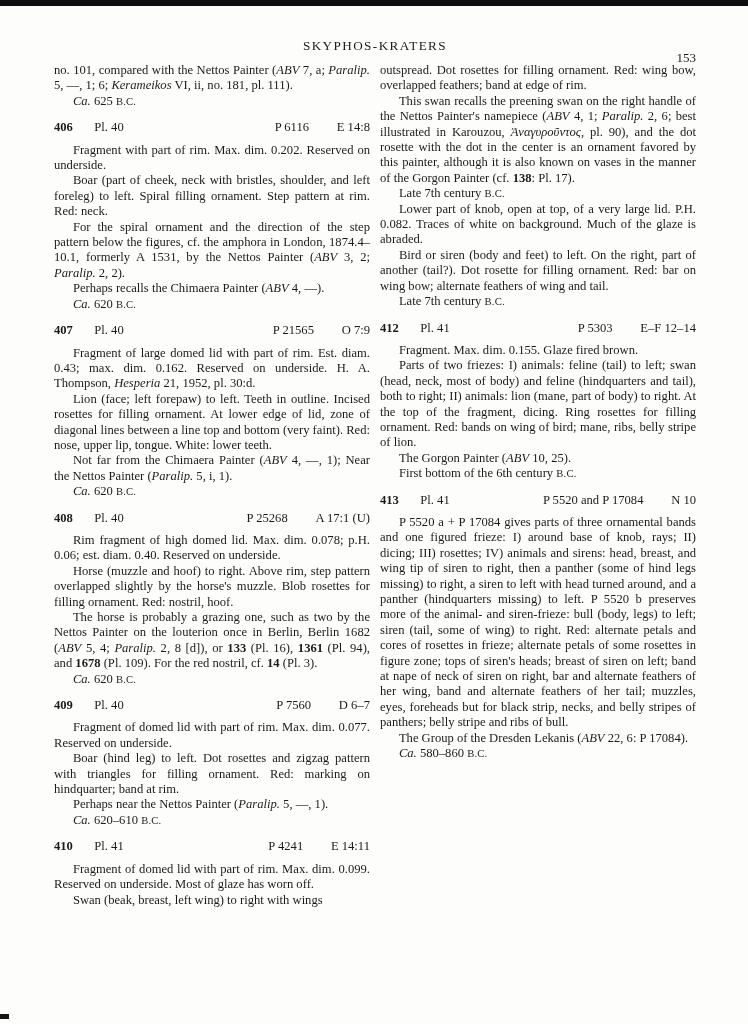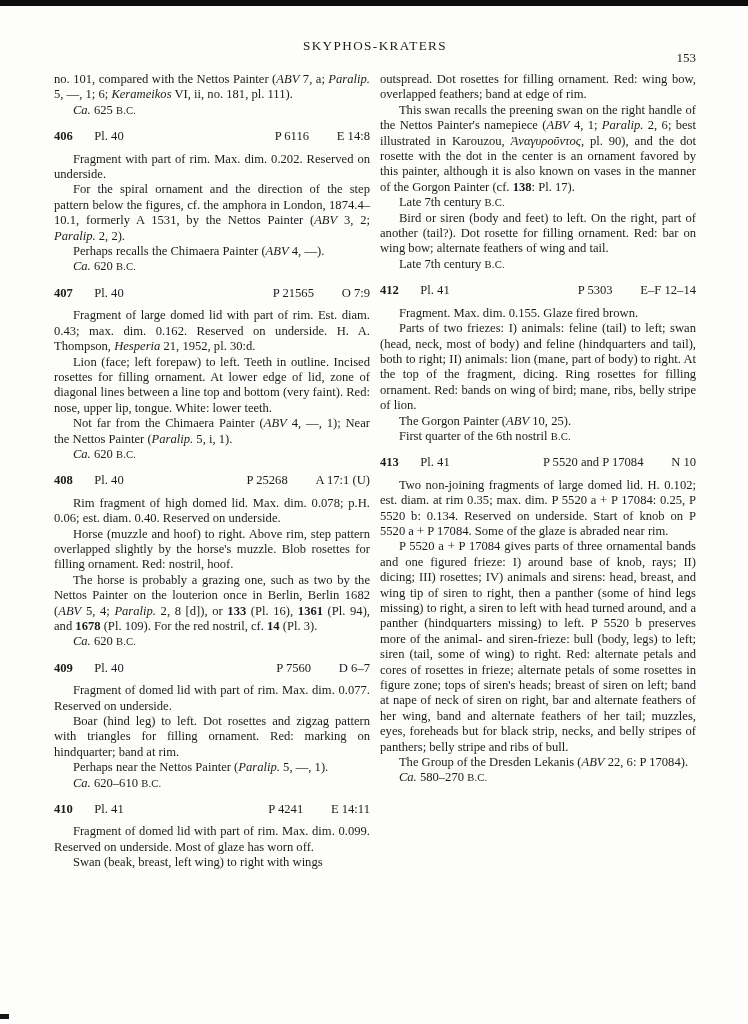--- a/index.html
+++ b/index.html
@@ -26,21 +26,21 @@
   .corner-speck {
     position: absolute;
     left: 0; bottom: 5px;
     width: 9px; height: 5px;
     background: #161616;
   }
   .running-head {
     position: relative;
     height: 17px;
     margin-top: 10px;
-    margin-bottom: 17px;
+    margin-bottom: 8px;
   }
   .head-title {
     position: absolute;
     left: 0; right: 0;
     text-align: center;
     font-size: 13.2px;
     letter-spacing: 1.4px;
   }
   .head-page {
     position: absolute;
@@ -84,20 +84,21 @@
           <span class="h-left">
             <span class="h-num">406</span>
             <span class="h-plate">Pl. 40</span>
           </span>
           <span class="h-right">
             <span class="h-inv">P 6116</span>
             <span class="h-loc">E 14:8</span>
           </span>
         </div>
         <p class="para ind"><span>Fragment with part of rim. Max. dim. 0.202. Reserved on underside.</span></p>
+        <p class="para ind"><span>Boar (part of cheek, neck with bristles, shoulder, and left foreleg) to left. Spiral filling ornament. Step pattern at rim. Red: neck.</span></p>
         <p class="para ind"><span>For the spiral ornament and the direction of the step pattern below the figures, cf. the amphora in London, 1874.4–10.1, formerly A 1531, by the Nettos Painter (</span><span class="i">ABV</span><span> 3, 2; </span><span class="i">Paralip.</span><span> 2, 2).</span></p>
         <p class="para ind"><span>Perhaps recalls the Chimaera Painter (</span><span class="i">ABV</span><span> 4, —).</span></p>
         <p class="para ind"><span class="i">Ca.</span><span> 620 </span><span class="sc">B.C.</span></p>
         <div class="entry-heading">
           <span class="h-left">
             <span class="h-num">407</span>
             <span class="h-plate">Pl. 40</span>
           </span>
           <span class="h-right">
             <span class="h-inv">P 21565</span>
@@ -146,47 +147,47 @@
             <span class="h-loc">E 14:11</span>
           </span>
         </div>
         <p class="para ind"><span>Fragment of domed lid with part of rim. Max. dim. 0.099. Reserved on underside. Most of glaze has worn off.</span></p>
         <p class="para ind"><span>Swan (beak, breast, left wing) to right with wings</span></p>
       </div>
     <div class="col" id="col-right">
         <p class="para"><span>outspread. Dot rosettes for filling ornament. Red: wing bow, overlapped feathers; band at edge of rim.</span></p>
         <p class="para ind"><span>This swan recalls the preening swan on the right handle of the Nettos Painter's namepiece (</span><span class="i">ABV</span><span> 4, 1; </span><span class="i">Paralip.</span><span> 2, 6; best illustrated in Karouzou, </span><span class="i">Ἀναγυροῦντος</span><span>, pl. 90), and the dot rosette with the dot in the center is an ornament favored by this painter, although it is also known on vases in the manner of the Gorgon Painter (cf. </span><span class="b">138</span><span>: Pl. 17).</span></p>
         <p class="para ind"><span>Late 7th century </span><span class="sc">B.C.</span></p>
+        <p class="para ind"><span>Lower part of knob, open at top, of a very large lid. P.H. 0.082. Traces of white on background. Much of the glaze is abraded.</span></p>
         <p class="para ind"><span>Bird or siren (body and feet) to left. On the right, part of another (tail?). Dot rosette for filling ornament. Red: bar on wing bow; alternate feathers of wing and tail.</span></p>
         <p class="para ind"><span>Late 7th century </span><span class="sc">B.C.</span></p>
         <div class="entry-heading">
           <span class="h-left">
             <span class="h-num">412</span>
             <span class="h-plate">Pl. 41</span>
           </span>
           <span class="h-right">
             <span class="h-inv">P 5303</span>
             <span class="h-loc">E–F 12–14</span>
           </span>
         </div>
         <p class="para ind"><span>Fragment. Max. dim. 0.155. Glaze fired brown.</span></p>
         <p class="para ind"><span>Parts of two friezes: I) animals: feline (tail) to left; swan (head, neck, most of body) and feline (hindquarters and tail), both to right; II) animals: lion (mane, part of body) to right. At the top of the fragment, dicing. Ring rosettes for filling ornament. Red: bands on wing of bird; mane, ribs, belly stripe of lion.</span></p>
         <p class="para ind"><span>The Gorgon Painter (</span><span class="i">ABV</span><span> 10, 25).</span></p>
-        <p class="para ind"><span>First quarter of the 6th nostril </span><span class="sc">B.C.</span></p>
+        <p class="para ind"><span>First bottom of the 6th century </span><span class="sc">B.C.</span></p>
         <div class="entry-heading">
           <span class="h-left">
             <span class="h-num">413</span>
             <span class="h-plate">Pl. 41</span>
           </span>
           <span class="h-right">
             <span class="h-inv">P 5520 and P 17084</span>
             <span class="h-loc">N 10</span>
           </span>
         </div>
-        <p class="para ind"><span>Two non-joining fragments of large domed lid. H. 0.102; est. diam. at rim 0.35; max. dim. P 5520 a + P 17084: 0.25, P 5520 b: 0.134. Reserved on underside. Start of knob on P 5520 a + P 17084. Some of the glaze is abraded near rim.</span></p>
         <p class="para ind"><span>P 5520 a + P 17084 gives parts of three ornamental bands and one figured frieze: I) around base of knob, rays; II) dicing; III) rosettes; IV) animals and sirens: head, breast, and wing tip of siren to right, then a panther (some of hind legs missing) to right, a siren to left with head turned around, and a panther (hindquarters missing) to left. P 5520 b preserves more of the animal- and siren-frieze: bull (body, legs) to left; siren (tail, some of wing) to right. Red: alternate petals and cores of rosettes in frieze; alternate petals of some rosettes in figure zone; tops of siren's heads; breast of siren on left; band at nape of neck of siren on right, bar and alternate feathers of her wing, band and alternate feathers of her tail; muzzles, eyes, foreheads but for black strip, necks, and belly stripes of panthers; belly stripe and ribs of bull.</span></p>
         <p class="para ind"><span>The Group of the Dresden Lekanis (</span><span class="i">ABV</span><span> 22, 6: P 17084).</span></p>
-        <p class="para ind"><span class="i">Ca.</span><span> 580–270 </span><span class="sc">B.C.</span></p>
+        <p class="para ind"><span class="i">Ca.</span><span> 580–860 </span><span class="sc">B.C.</span></p>
       </div>
   </div>
 
   <div class="corner-speck"></div>
 </div>
 
 </body></html>

